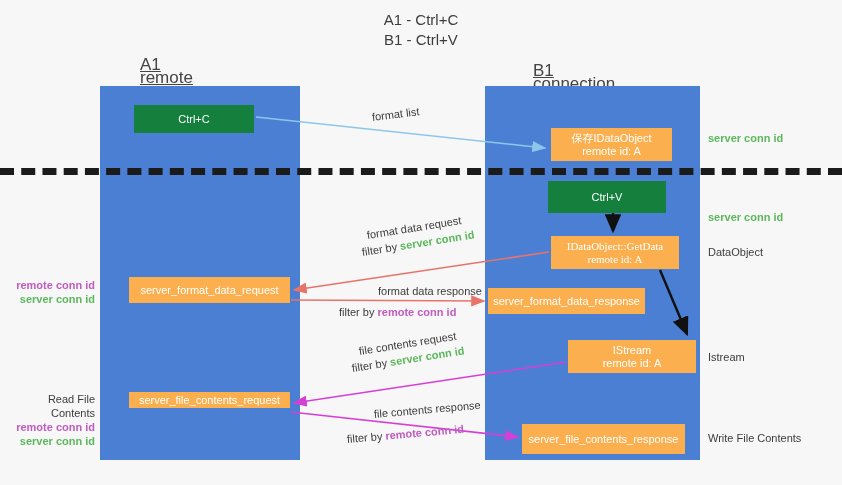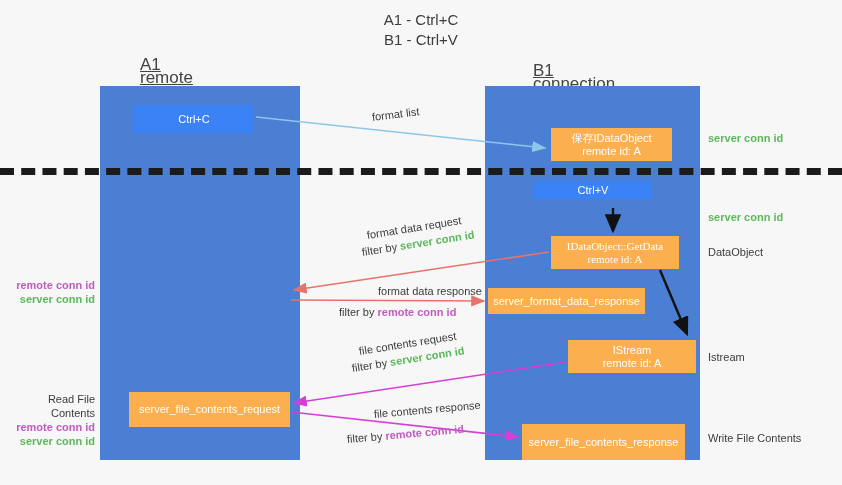--- a/index.html
+++ b/index.html
@@ -34,35 +34,35 @@
     position:absolute;left:0;top:168px;width:842px;height:0;
     border-top:7px dashed #1b1b1b;
   }
 
   
   .box{
     position:absolute;display:flex;align-items:center;justify-content:center;
     text-align:center;color:#ffffff;font-size:11px;line-height:13px;
     box-sizing:border-box;padding:2px 4px;
   }
-  .box.green{background:#3b82f6;text-align:right;}
+  .box.green{background:#15803d;text-align:right;}
   .box.orange{background:#fcaf4e;}
   .box .sub{display:block;text-align:center;}
 
   
   .b-ctrlc  {left:134px;top:105px;width:120px;height:28px;}
   .b-sfdreq {left:129px;top:277px;width:161px;height:26px;}
-  .b-sfcreq {left:129px;top:392px;width:161px;height:35px;}
+  .b-sfcreq {left:129px;top:392px;width:161px;height:16px;}
   
   .b-ido    {left:551px;top:128px;width:121px;height:33px;}
-  .b-ctrlv  {left:534px;top:181px;width:118px;height:18px;}
+  .b-ctrlv  {left:548px;top:181px;width:118px;height:32px;}
   .b-getdata{left:551px;top:236px;width:128px;height:33px;font-family:Liberation Serif, serif;}
   .b-sfdres {left:488px;top:288px;width:157px;height:26px;}
   .b-istream{left:568px;top:340px;width:128px;height:33px;}
-  .b-sfcres {left:522px;top:424px;width:163px;height:36px;}
+  .b-sfcres {left:522px;top:424px;width:163px;height:30px;}
 
   
   .ann{position:absolute;font-size:11px;line-height:14px;}
   .ann .green-t{color:#5cb85c;font-weight:bold;}
   .ann .mag-t{color:#c05cc0;font-weight:bold;}
   .ann .gray-t{color:#3c3c3c;}
 
   .a-right1{left:708px;top:131px;}
   .a-right2{left:708px;top:210px;}
   .a-right3{left:708px;top:245px;}
@@ -147,20 +147,23 @@
     <line x1="566" y1="362" x2="294" y2="403" stroke="#d63fd6" stroke-width="1.6" marker-end="url(#mk-mag)"></line>
 
     <line x1="291" y1="412" x2="518" y2="437" stroke="#d63fd6" stroke-width="1.6" marker-end="url(#mk-mag)"></line>
   </svg>
 
   <div class="divider"></div>
 
   <div class="box green b-ctrlc">
     <span>Ctrl+C</span>
   </div>
+  <div class="box orange b-sfdreq">
+    <span>server_format_data_request</span>
+  </div>
   <div class="box orange b-sfcreq">
     <span>server_file_contents_request</span>
   </div>
 
   <div class="box orange b-ido">
     <span>
       <span>保存IDataObject</span>
       <span class="sub">remote id: A</span>
     </span>
   </div>

